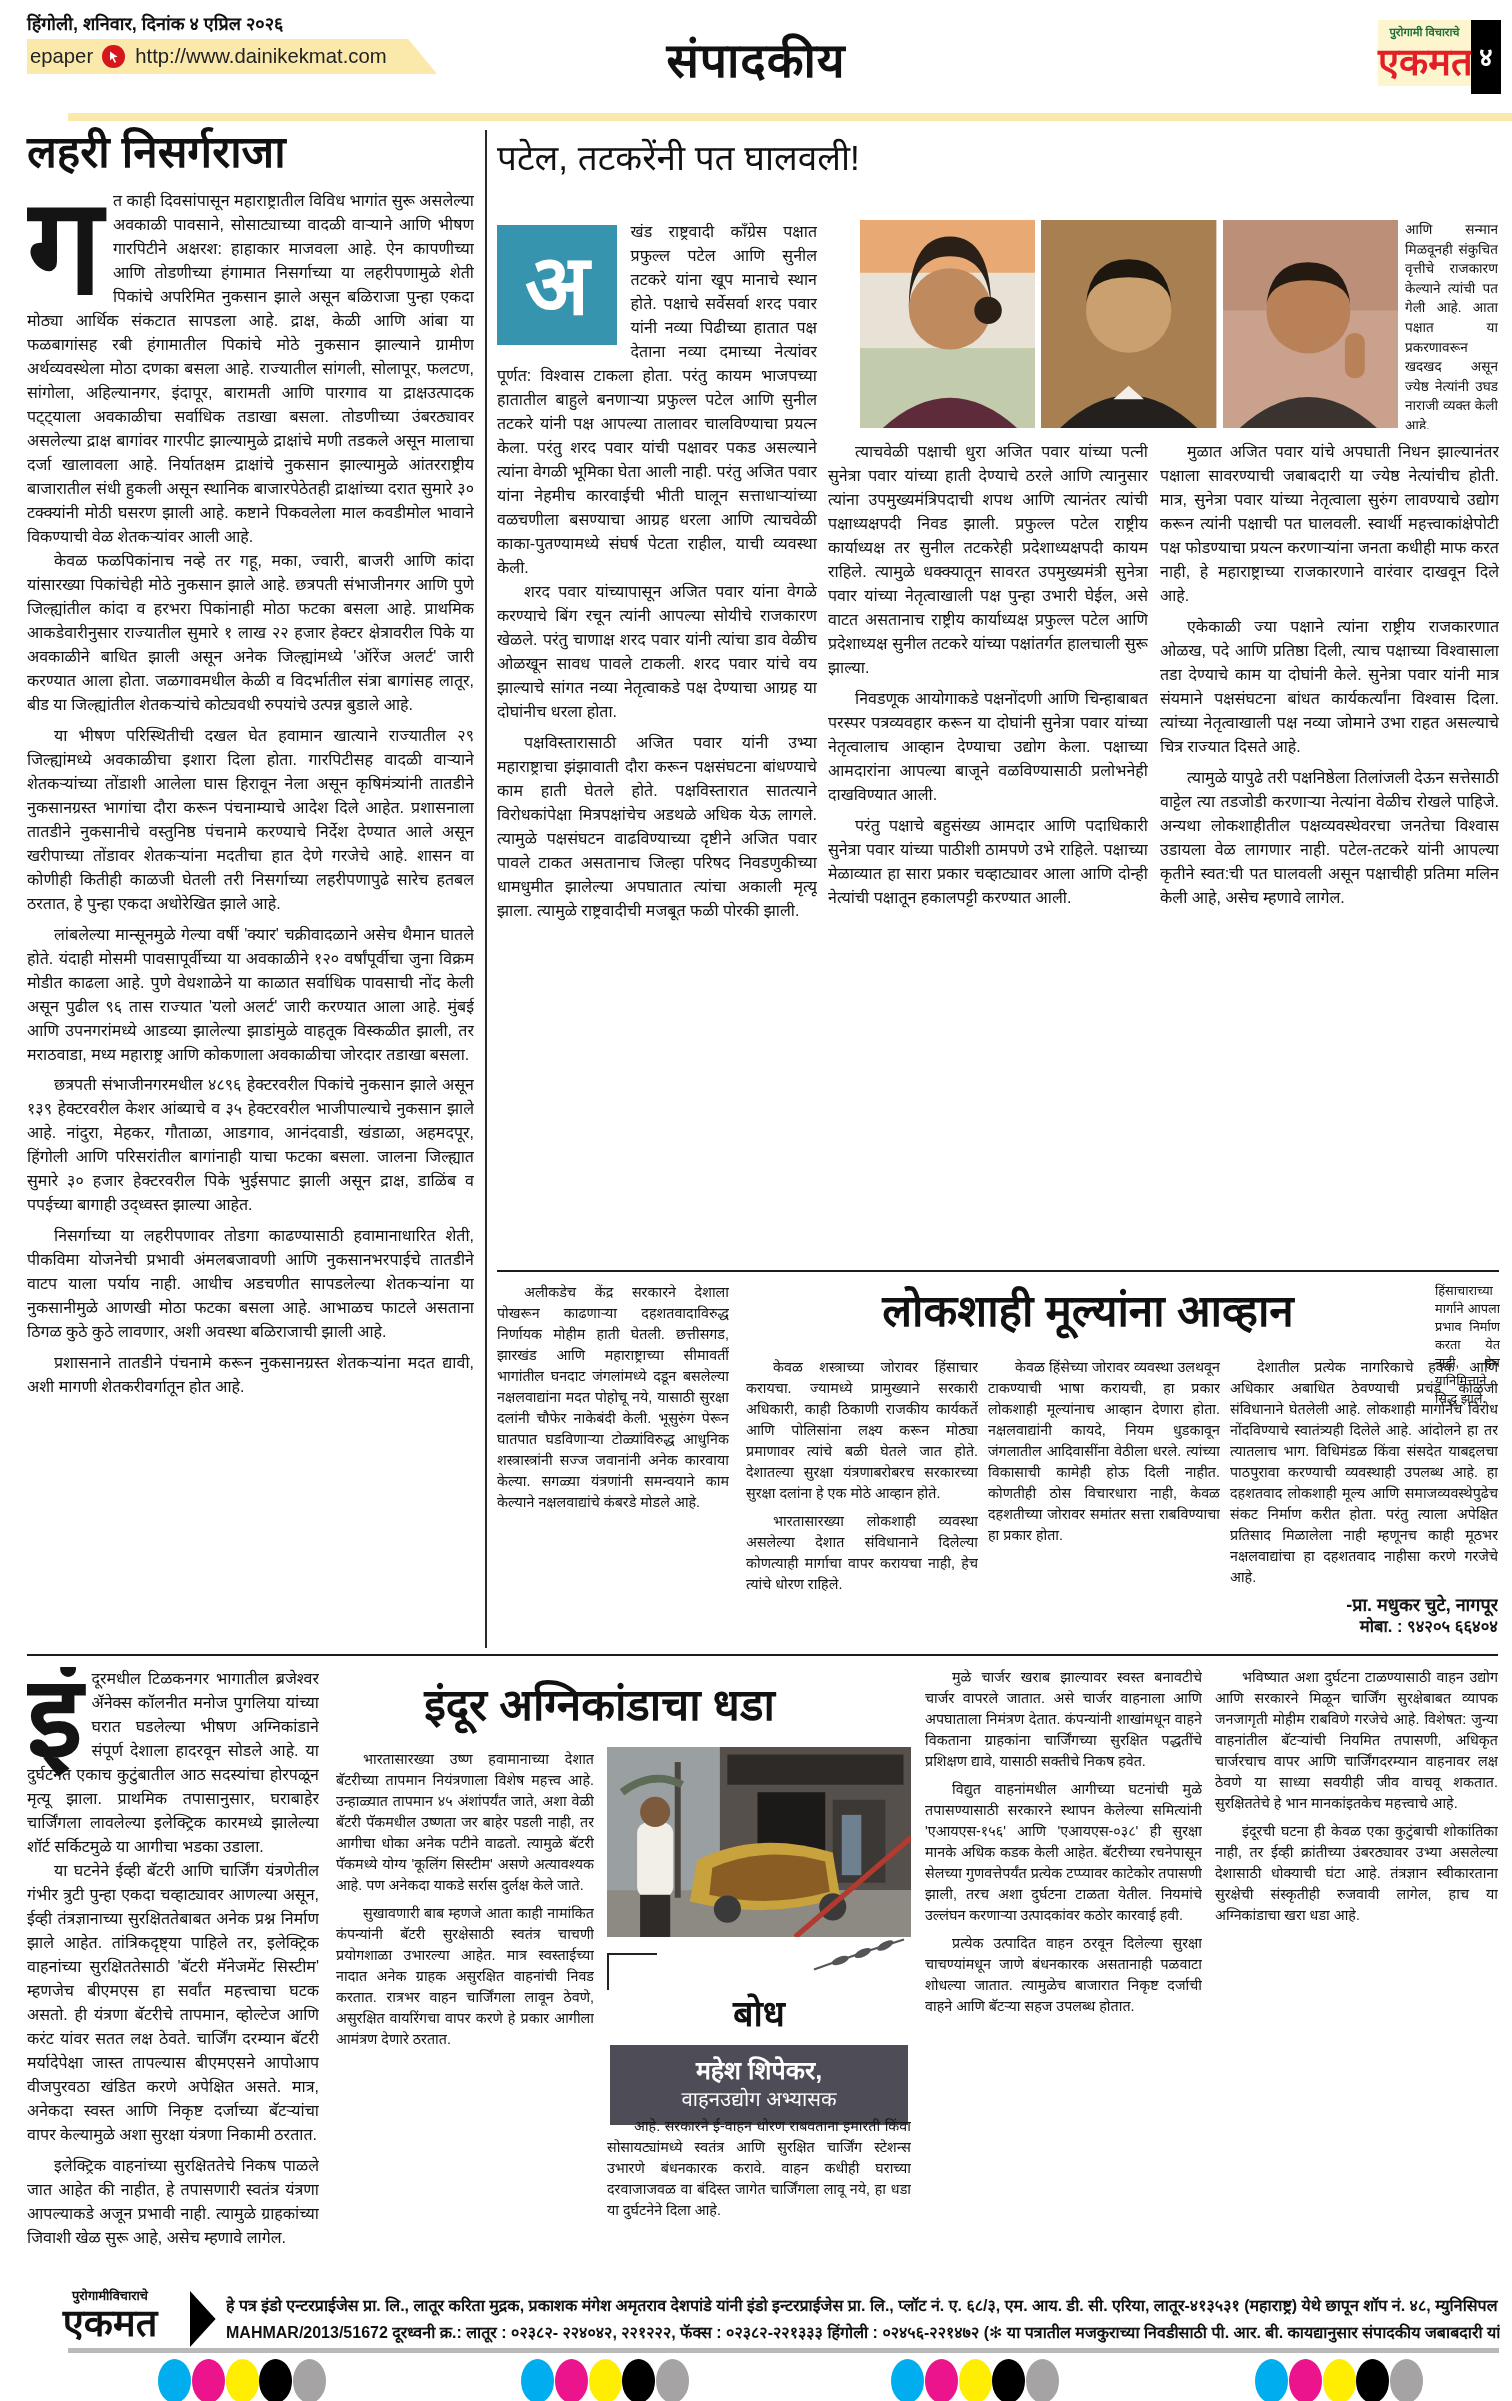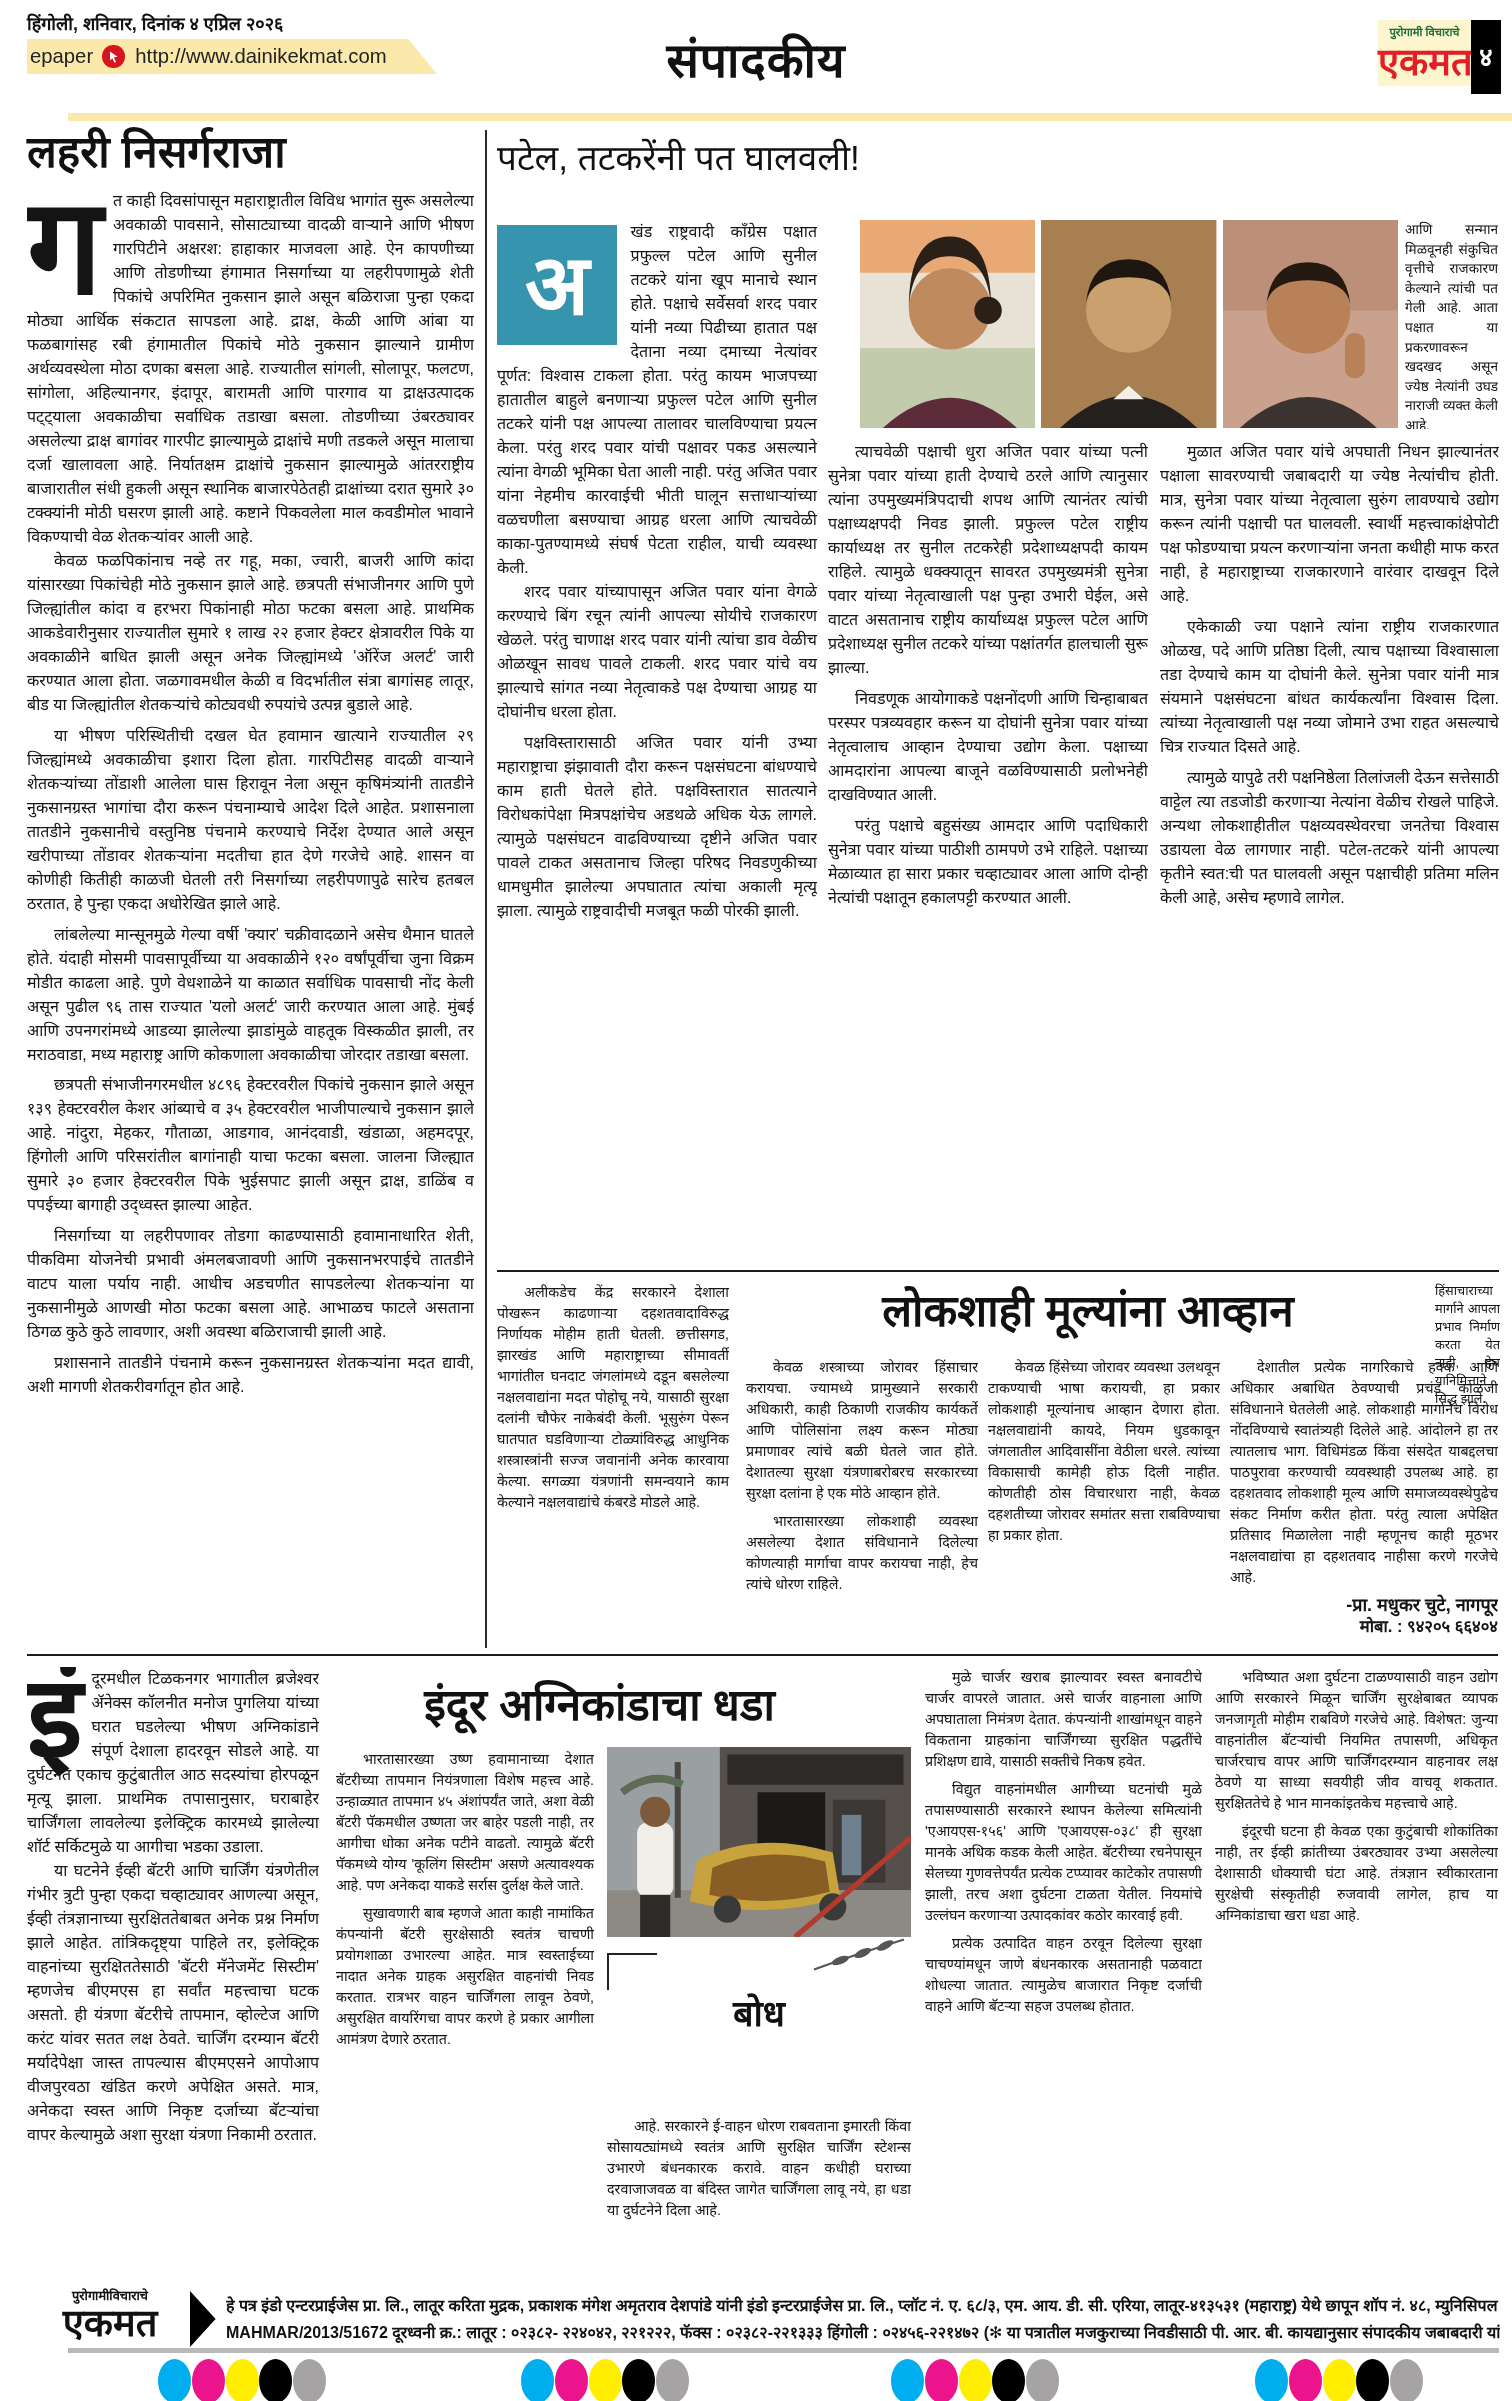--- a/index.html
+++ b/index.html
@@ -216,20 +216,21 @@
 
   <div class="abs hrule" id="a4rule"></div>
   <div class="abs" id="a4hl">इंदूर अग्निकांडाचा धडा</div>
 
   <div class="abs just body-txt clip" id="a4c1">
     <div class="lead">
       <span class="dc4">इं</span><span>दूरमधील टिळकनगर भागातील ब्रजेश्वर ॲनेक्स कॉलनीत मनोज पुगलिया यांच्या घरात घडलेल्या भीषण अग्निकांडाने संपूर्ण देशाला हादरवून सोडले आहे. या दुर्घटनेत एकाच कुटुंबातील आठ सदस्यांचा होरपळून मृत्यू झाला. प्राथमिक तपासानुसार, घराबाहेर चार्जिंगला लावलेल्या इलेक्ट्रिक कारमध्ये झालेल्या शॉर्ट सर्किटमुळे या आगीचा भडका उडाला.</span>
     </div>
     <div>
         <p>या घटनेने ईव्ही बॅटरी आणि चार्जिंग यंत्रणेतील गंभीर त्रुटी पुन्हा एकदा चव्हाट्यावर आणल्या असून, ईव्ही तंत्रज्ञानाच्या सुरक्षिततेबाबत अनेक प्रश्न निर्माण झाले आहेत. तांत्रिकदृष्ट्या पाहिले तर, इलेक्ट्रिक वाहनांच्या सुरक्षिततेसाठी 'बॅटरी मॅनेजमेंट सिस्टीम' म्हणजेच बीएमएस हा सर्वांत महत्त्वाचा घटक असतो. ही यंत्रणा बॅटरीचे तापमान, व्होल्टेज आणि करंट यांवर सतत लक्ष ठेवते. चार्जिंग दरम्यान बॅटरी मर्यादेपेक्षा जास्त तापल्यास बीएमएसने आपोआप वीजपुरवठा खंडित करणे अपेक्षित असते. मात्र, अनेकदा स्वस्त आणि निकृष्ट दर्जाच्या बॅटऱ्यांचा वापर केल्यामुळे अशा सुरक्षा यंत्रणा निकामी ठरतात.</p>
+        <p>इलेक्ट्रिक वाहनांच्या सुरक्षिततेचे निकष पाळले जात आहेत की नाहीत, हे तपासणारी स्वतंत्र यंत्रणा आपल्याकडे अजून प्रभावी नाही. त्यामुळे ग्राहकांच्या जिवाशी खेळ सुरू आहे, असेच म्हणावे लागेल.</p>
       </div>
   </div>
 
   <div class="abs just body-sm clip" id="a4c2">
     <div>
         <p>भारतासारख्या उष्ण हवामानाच्या देशात बॅटरीच्या तापमान नियंत्रणाला विशेष महत्त्व आहे. उन्हाळ्यात तापमान ४५ अंशांपर्यंत जाते, अशा वेळी बॅटरी पॅकमधील उष्णता जर बाहेर पडली नाही, तर आगीचा धोका अनेक पटीने वाढतो. त्यामुळे बॅटरी पॅकमध्ये योग्य 'कूलिंग सिस्टीम' असणे अत्यावश्यक आहे. पण अनेकदा याकडे सर्रास दुर्लक्ष केले जाते.</p>
         <p>सुखावणारी बाब म्हणजे आता काही नामांकित कंपन्यांनी बॅटरी सुरक्षेसाठी स्वतंत्र चाचणी प्रयोगशाळा उभारल्या आहेत. मात्र स्वस्ताईच्या नादात अनेक ग्राहक असुरक्षित वाहनांची निवड करतात. रात्रभर वाहन चार्जिंगला लावून ठेवणे, असुरक्षित वायरिंगचा वापर करणे हे प्रकार आगीला आमंत्रण देणारे ठरतात.</p>
       </div>
   </div>
 
@@ -256,20 +257,24 @@
   <div class="abs" id="a4box">
     <div class="fbox" style="margin-top:0;">
       <span class="fb-bracket"></span>
       <svg class="orn" width="98" height="45" viewBox="0 0 130 60">
         <path d="M5 50 Q60 30 125 10" stroke="#555" stroke-width="3" fill="none"></path>
         <ellipse cx="40" cy="38" rx="12" ry="5" fill="#555" transform="rotate(-20 40 38)"></ellipse>
         <ellipse cx="70" cy="28" rx="12" ry="5" fill="#555" transform="rotate(-25 70 28)"></ellipse>
         <ellipse cx="100" cy="18" rx="12" ry="5" fill="#555" transform="rotate(-28 100 18)"></ellipse>
       </svg>
       <div class="fb-title">बोध</div>
+      <div class="fb-band">
+        <div class="fb-name">महेश शिपेकर,</div>
+        <div class="fb-sub">वाहनउद्योग अभ्यासक</div>
+      </div>
     </div>
   </div>
 
   <div class="abs just body-sm clip" id="a4c3">
     <div>
         <p>आहे. सरकारने ई-वाहन धोरण राबवताना इमारती किंवा सोसायट्यांमध्ये स्वतंत्र आणि सुरक्षित चार्जिंग स्टेशन्स उभारणे बंधनकारक करावे. वाहन कधीही घराच्या दरवाजाजवळ वा बंदिस्त जागेत चार्जिंगला लावू नये, हा धडा या दुर्घटनेने दिला आहे.</p>
       </div>
   </div>
   <div class="abs just body-sm clip" id="a4c4">
     <div>

